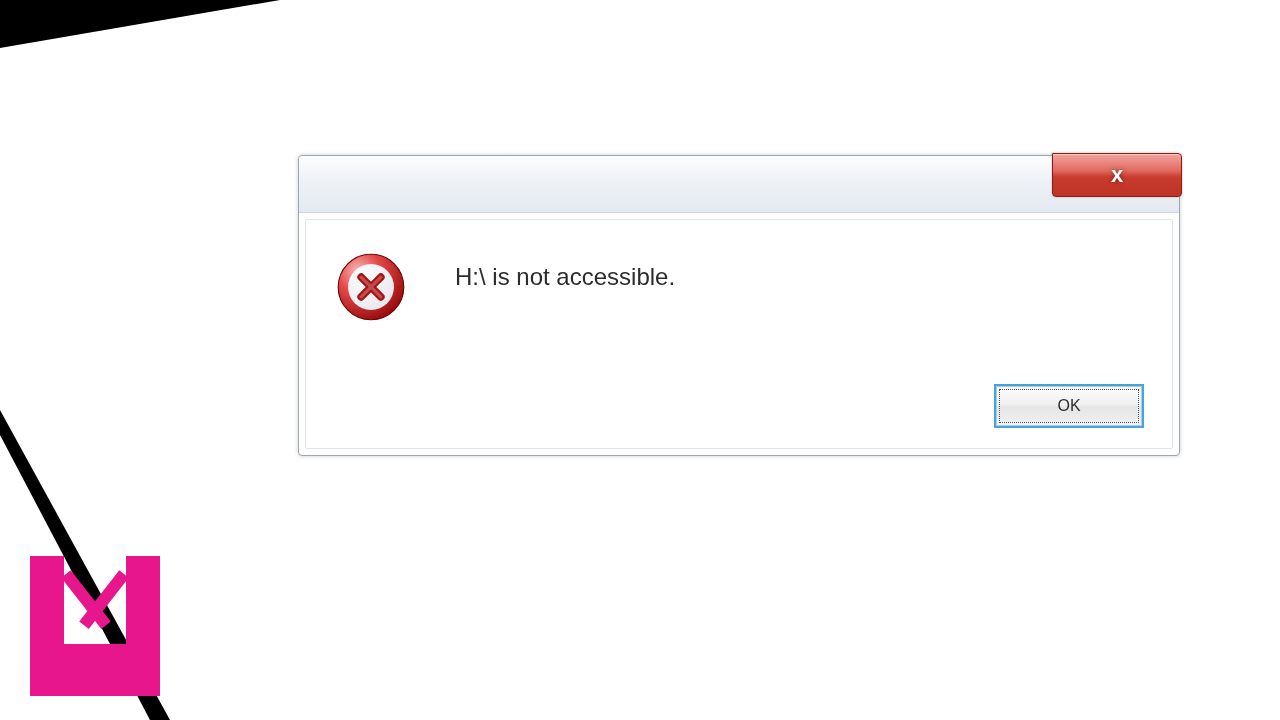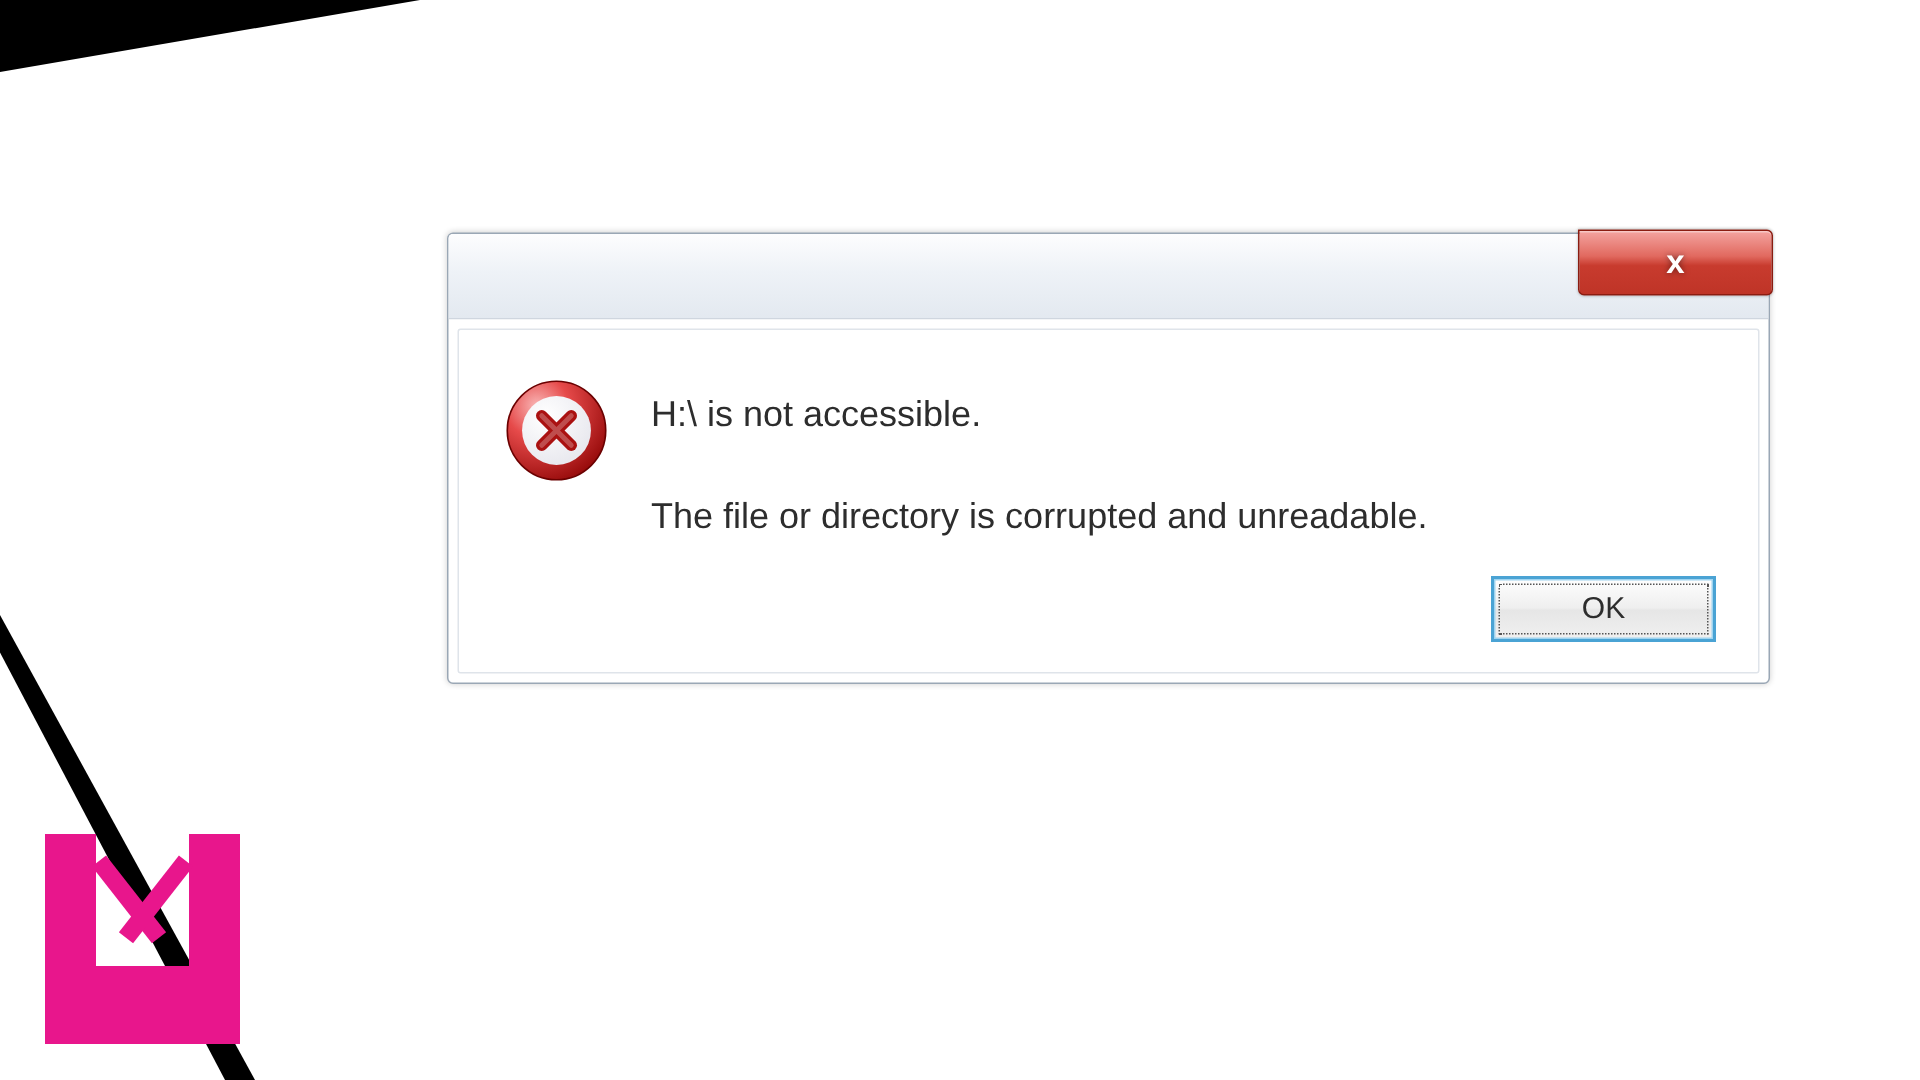--- a/index.html
+++ b/index.html
@@ -140,36 +140,37 @@
     width: 70px;
     height: 70px;
     flex: 0 0 70px;
     margin-right: 28px;
     margin-top: 6px;
   }
   .msg-text {
     font-size: 24px;
     color: #2d2d2d;
     line-height: 1.4;
+    margin-left: 21px;
   }
   .msg-text .line1 { display: block; margin-top: 14px; margin-bottom: 34px; }
   .msg-text .line2 { display: block; }
 
   .ok-btn {
     position: absolute;
     right: 28px;
     bottom: 20px;
     width: 150px;
     height: 44px;
     background: linear-gradient(to bottom, #fefefe 0%, #efefef 48%, #e6e6e6 52%, #f0f0f0 100%);
     border: 2px solid #4aa3d4;
     box-shadow: inset 0 0 0 1px #9fd4f0;
     outline: 1px dotted #555;
     outline-offset: -6px;
-    font-size: 20px;
+    font-size: 16px;
     color: #2d2d2d;
     display: flex;
     align-items: center;
     justify-content: center;
     cursor: pointer;
     font-family: "Segoe UI", Tahoma, sans-serif;
   }
 </style>
 </head>
 <body>
@@ -216,19 +217,18 @@
           <line x1="41" y1="23" x2="23" y2="41"></line>
         </g>
         <g stroke="#ffffff" stroke-width="3" stroke-linecap="round" opacity="0.25">
           <line x1="23" y1="23" x2="41" y2="41"></line>
           <line x1="41" y1="23" x2="23" y2="41"></line>
         </g>
       </svg>
 
       <div class="msg-text">
         <span class="line1">H:\ is not accessible.</span>
-        <span class="line2">The file or directory is corrupted and unreadable.</span>
       </div>
     </div>
 
     <button class="ok-btn">OK</button>
   </div>
 </div>
 
 </body></html>

